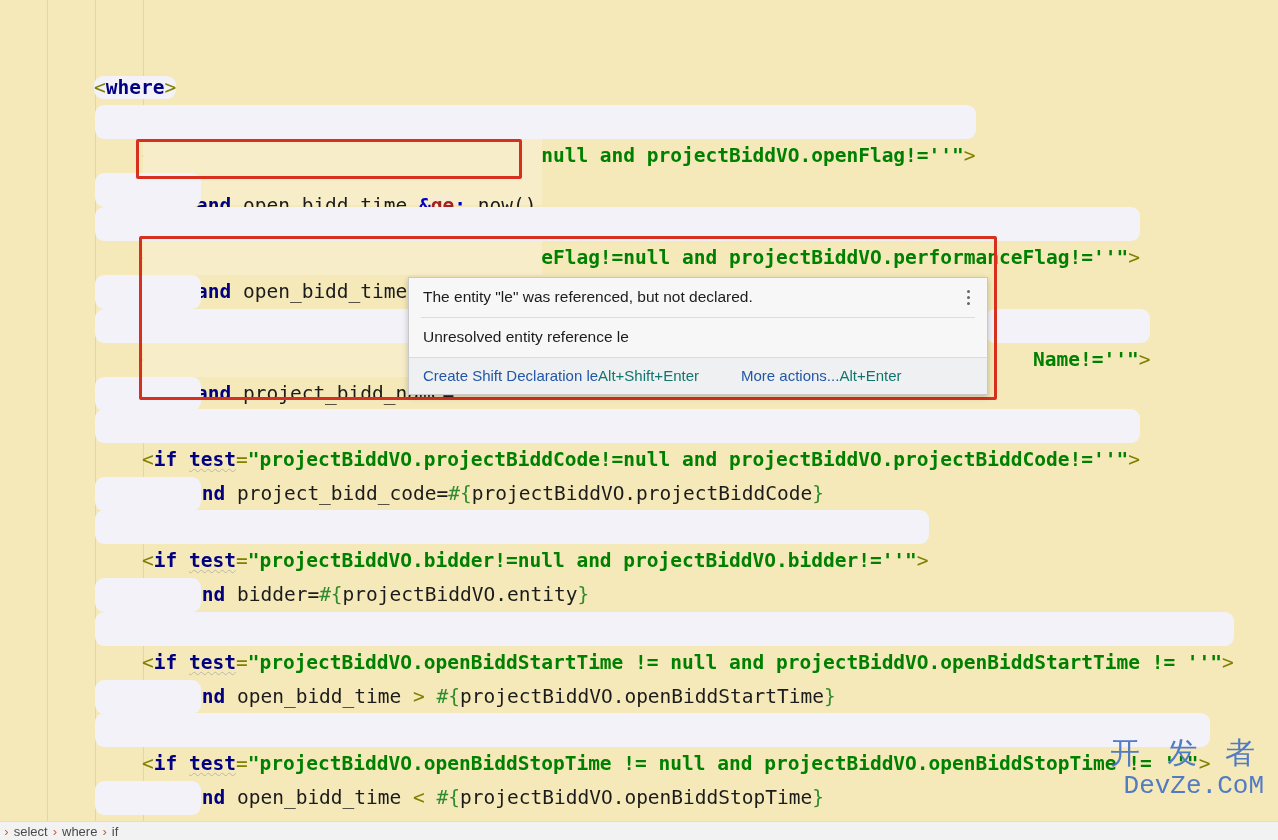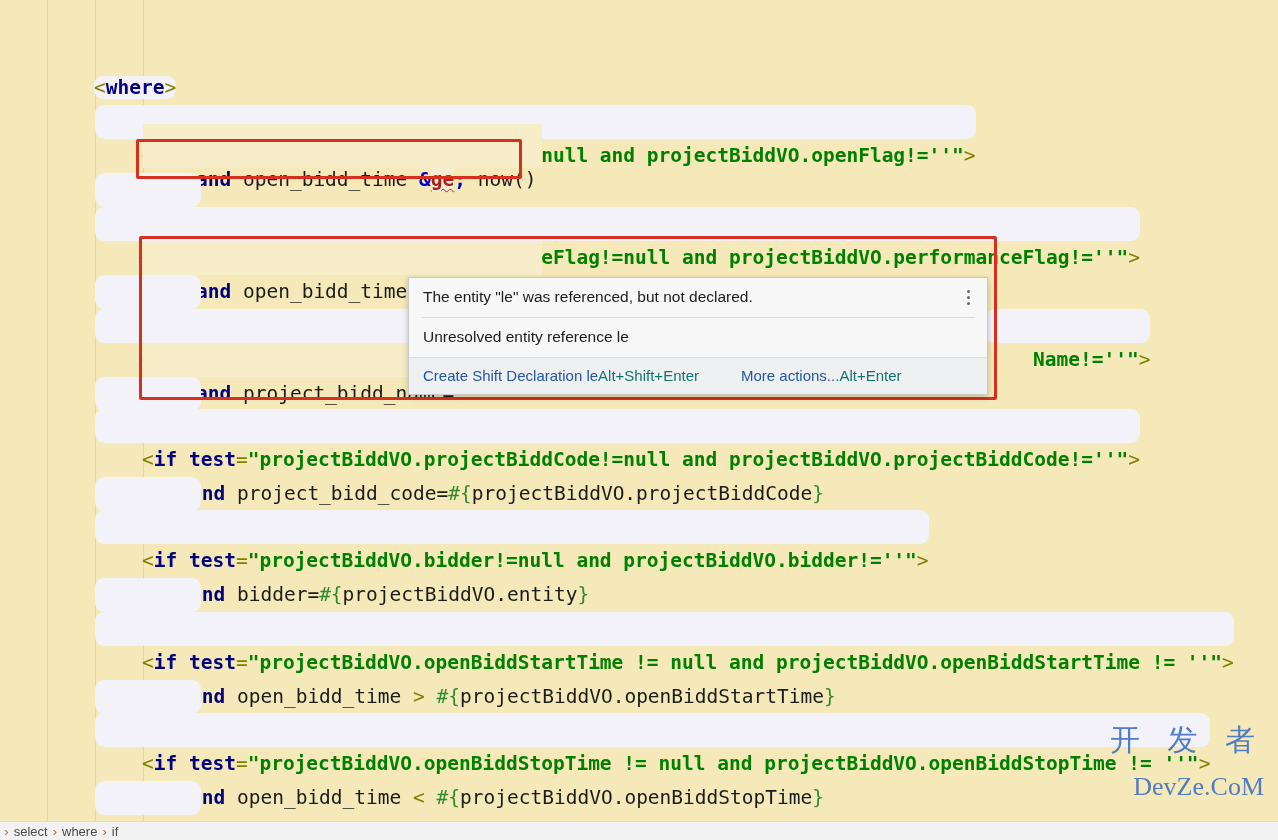--- a/index.html
+++ b/index.html
@@ -67,20 +67,21 @@
   
   .squiggle-red {
     text-decoration: underline;
     text-decoration-style: wavy;
     text-decoration-color: #d02020;
     text-underline-offset: 2px;
     text-decoration-thickness: 1px;
   }
   
   .squiggle-gray {
+    text-decoration: underline;
     text-decoration-style: wavy;
     text-decoration-color: #b9b9a8;
     text-underline-offset: 2px;
     text-decoration-thickness: 1px;
   }
 
   
   .caret {
     display: inline-block;
     width: 0;
@@ -165,24 +166,24 @@
     opacity: .92;
     pointer-events: none;
   }
   #watermark .wm-cn {
     font-family: "DejaVu Sans", sans-serif;
     font-size: 30px;
     letter-spacing: 9px;
     line-height: 1.0;
   }
   #watermark .wm-en {
-    font-family: Liberation Serif, serif;
+    font-family: Liberation Mono, monospace;
     font-size: 26px;
     line-height: 1.05;
-    margin-top: 18px;
+    margin-top: 5px;
     letter-spacing: 0px;
   }
 
   
   #breadcrumb {
     position: absolute;
     left: 0;
     bottom: 0;
     width: 1278px;
     height: 18px;
@@ -221,21 +222,21 @@
   </div>
 
   <div class="code-line" style="top:71px; left:95px;">
     <span class="tok-plain seg"><span>del_flag = 0  and section_status_dic=0</span></span>
   </div>
 
   <div class="code-line hl-tag" style="top:105px; left:95px;">
     <span class="tok-punct">&lt;</span><span class="tok-tag">if</span><span class="tok-plain"> </span><span class="tok-attr squiggle-gray">test</span><span class="tok-punct">=</span><span class="tok-string">"projectBiddVO.openFlag!=null and projectBiddVO.openFlag!=''"</span><span class="tok-punct">&gt;</span>
   </div>
 
-  <div class="code-line hl-txt" style="top:124px; left:143px; padding:5px 6px;">
+  <div class="code-line hl-txt" style="top:139px; left:143px; padding:16px 6px;">
     <span class="tok-kw">and</span><span class="tok-plain"> open_bidd_time </span><span class="tok-amp">&amp;</span><span class="tok-ent squiggle-red">ge</span><span class="tok-amp">;</span><span class="tok-plain"> now()</span>
   </div>
 
   <div class="code-line hl-tag" style="top:173px; left:95px;">
     <span class="tok-closetag">&lt;/if&gt;</span>
   </div>
 
   <div class="code-line hl-tag" style="top:207px; left:95px;">
     <span class="tok-punct">&lt;</span><span class="tok-tag">if</span><span class="tok-plain"> </span><span class="tok-attr squiggle-gray">test</span><span class="tok-punct">=</span><span class="tok-string">"projectBiddVO.performanceFlag!=null and projectBiddVO.performanceFlag!=''"</span><span class="tok-punct">&gt;</span>
   </div>

